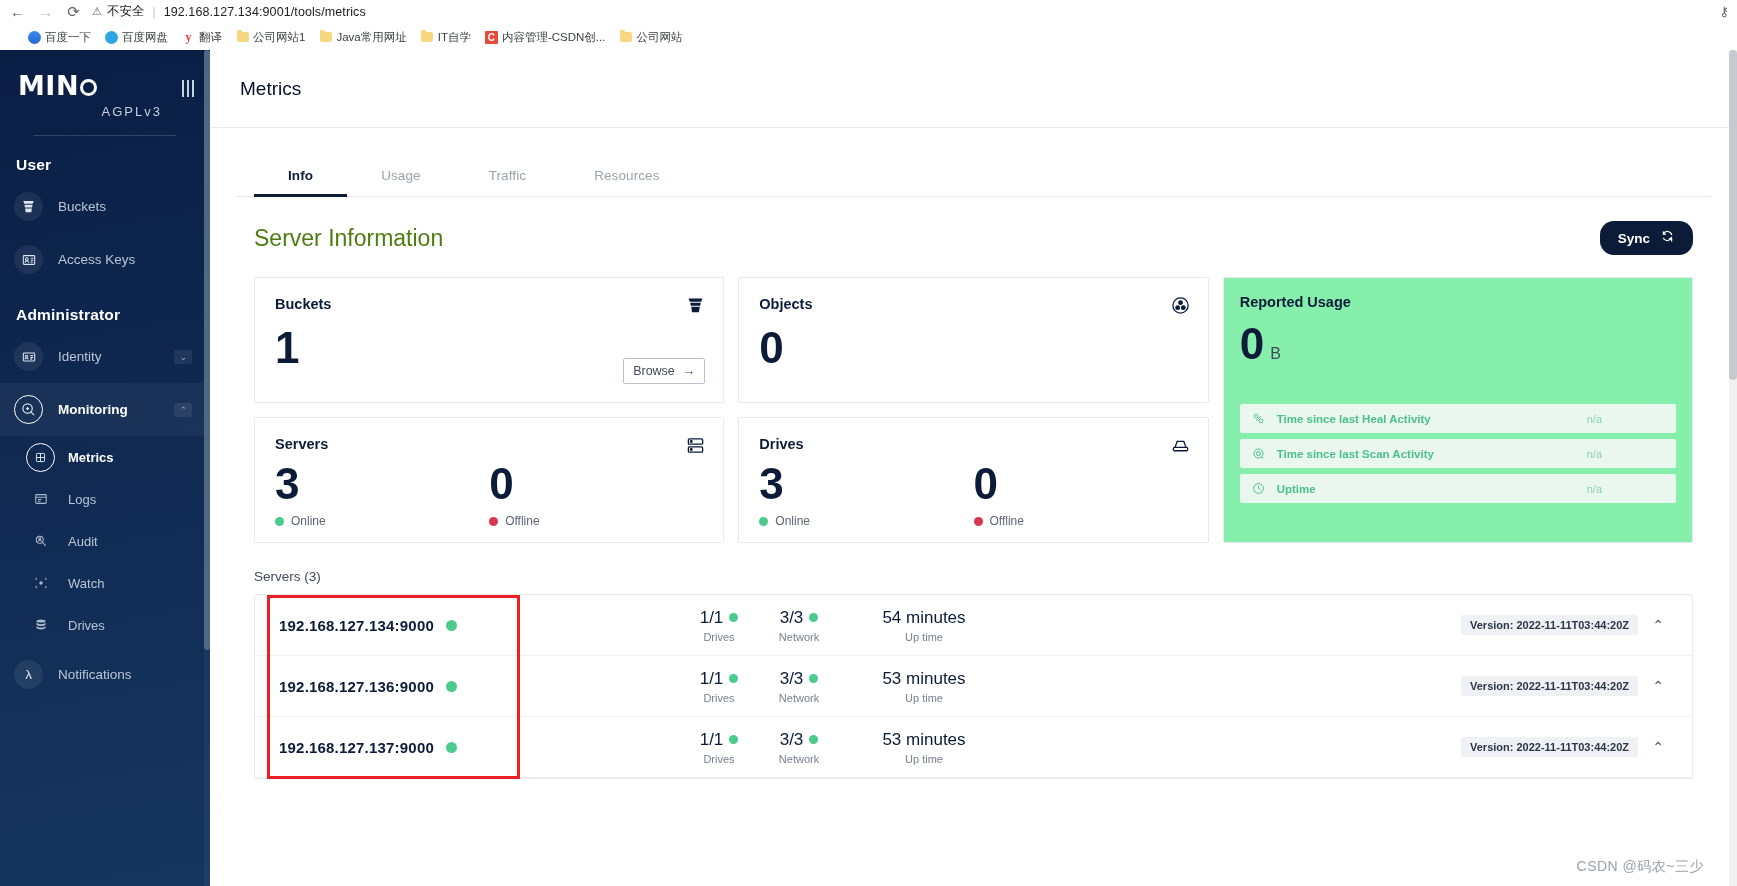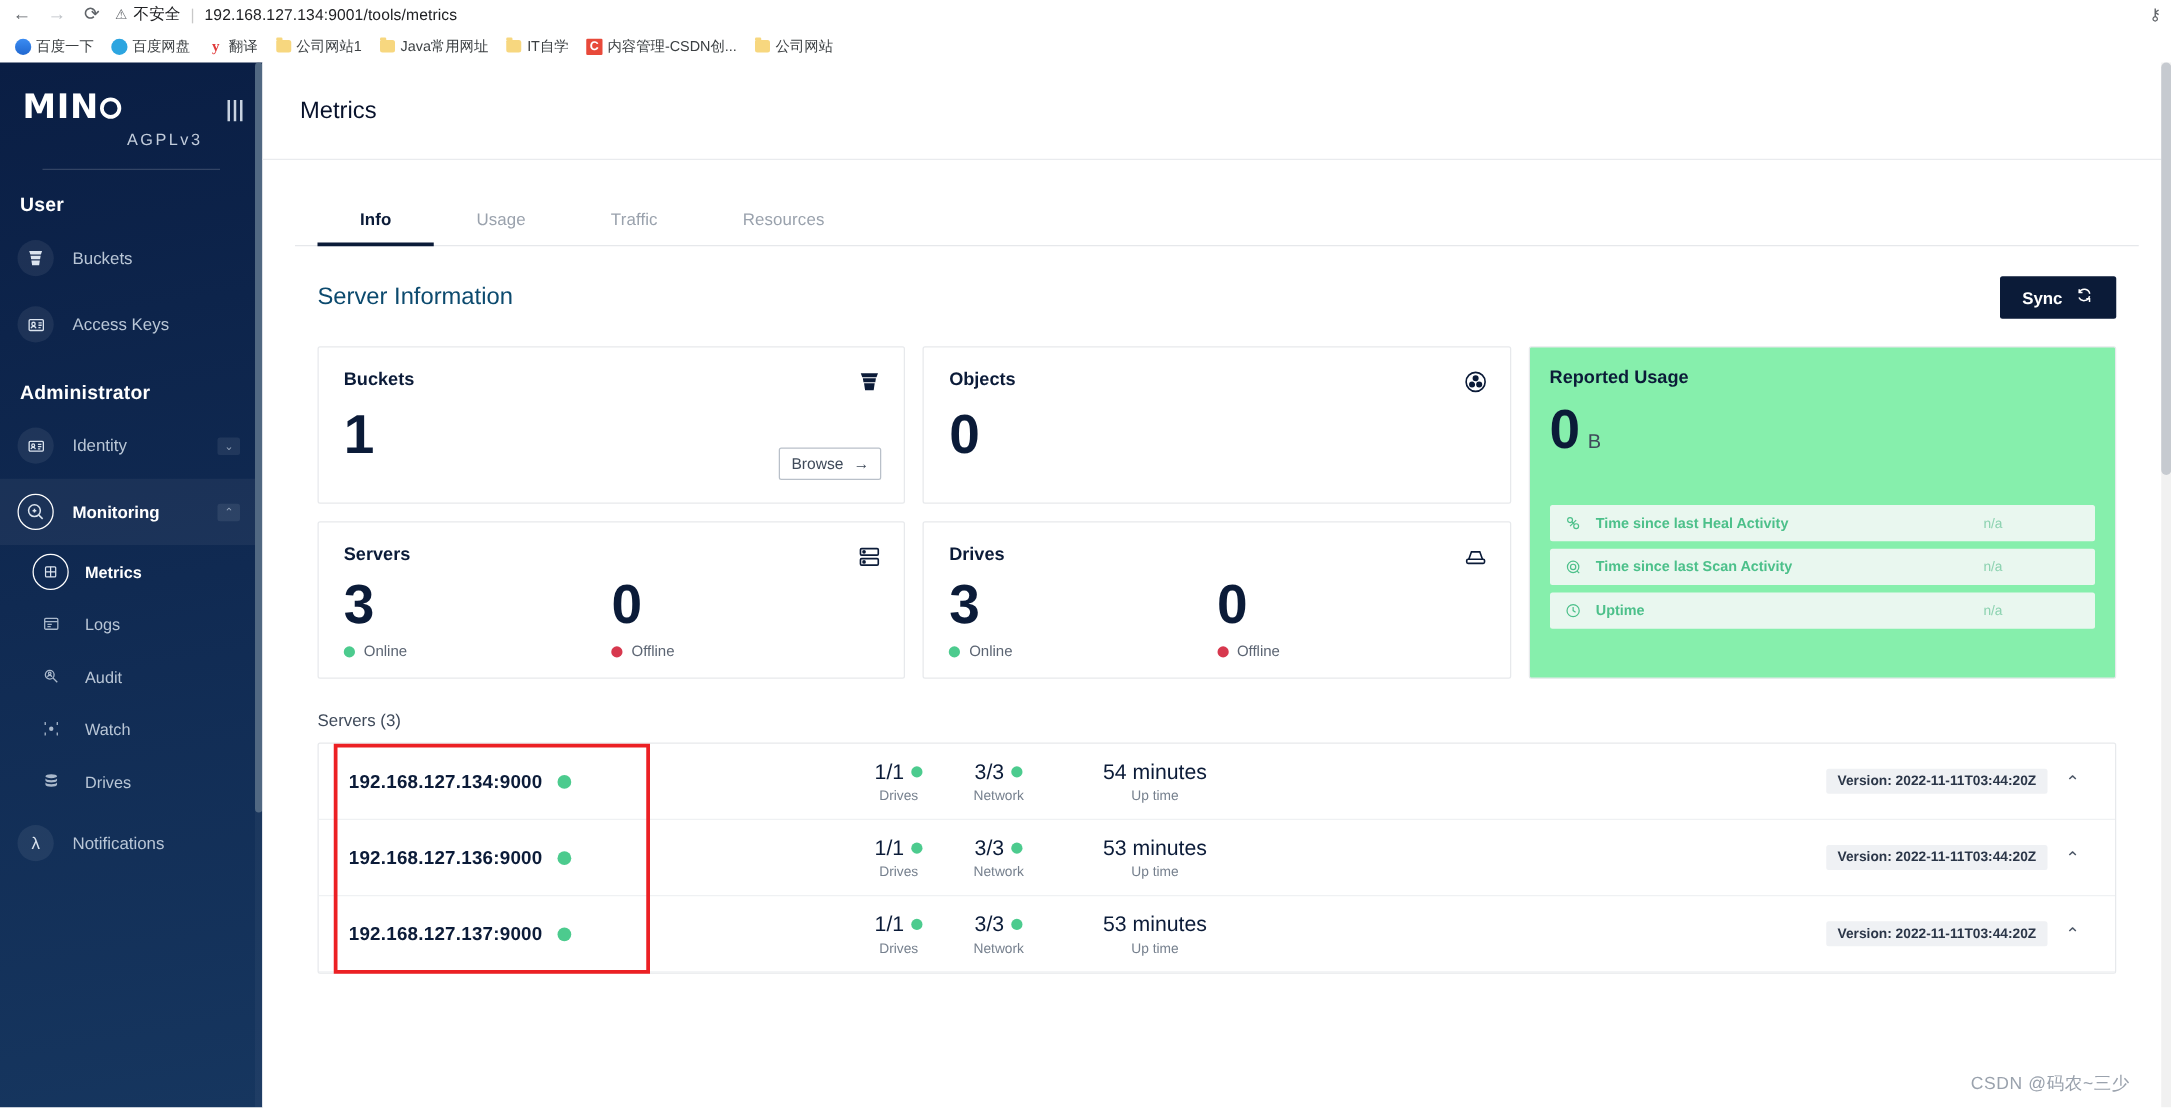--- a/index.html
+++ b/index.html
@@ -25,21 +25,21 @@
     font-size: 12.5px; color: #202124;
   }
   .warn-icon { color: #5f6368; font-size: 11px; }
   .insecure-text { color: #202124; font-size: 12.5px; }
   .url-sep { color: #c8c8c8; margin: 0 3px; }
   .url-text { color: #202124; font-size: 12.5px; letter-spacing: 0.1px; }
   .url-right { display: flex; align-items: center; gap: 8px; color: #5f6368; font-size: 13px; }
 
   .bm-bar {
     height: 26px; background: #fff; display: flex; align-items: center;
-    padding: 0 6px; gap: 2px; flex: none;
+    padding: 0 6px; gap: 2px; flex: none; margin-left: 16px;
   }
   .bm {
     display: flex; align-items: center; gap: 4px; padding: 2px 6px;
     font-size: 11.5px; color: #3c4043; white-space: nowrap;
   }
   .bm-ico { width: 13px; height: 13px; flex: none; display: flex; align-items: center; justify-content: center; font-size: 10px; }
   .bm-folder { width: 12px; height: 10px; background: #f7d77f; border-radius: 1px 2px 2px 2px; position: relative; }
   .bm-folder::before { content:""; position:absolute; top:-2px; left:0; width:5px; height:2px; background:#f7d77f; border-radius:1px 1px 0 0; }
   .bm-baidu { width: 13px; height: 13px; border-radius: 50%; background: linear-gradient(#3b8cf2,#2168d0); }
   .bm-pan { width: 13px; height: 13px; border-radius: 50%; background: #2ca5e0; }
@@ -130,23 +130,23 @@
     cursor: pointer; position: relative; letter-spacing: 0.1px;
   }
   .tab.sel { color: #0b1b38; font-weight: 700; }
   .tab.sel::after {
     content: ""; position: absolute; left: 0; right: 0; bottom: -1px;
     height: 2.6px; background: #0b1b38;
   }
 
   .panel-body { padding: 24px 18px 0 18px; }
   .row-head { display: flex; align-items: center; justify-content: space-between; margin-bottom: 22px; }
-  .sec-title { font-size: 19px; color: #0c4a6e; font-weight: 400; }
+  .sec-title { font-size: 23px; color: #4d7c0f; font-weight: 400; }
   .sync-btn {
-    background: #0b1b38; color: #fff; border: none; border-radius: 2px;
+    background: #0b1b38; color: #fff; border: none; border-radius: 14px;
     height: 34px; padding: 0 18px; font-size: 13.5px; font-weight: 700;
     display: flex; align-items: center; gap: 10px; cursor: pointer;
     font-family: "Liberation Sans", sans-serif;
   }
   .sync-ico { font-size: 14px; display:inline-block; }
 
   
   .grid {
     display: grid; grid-template-columns: 1fr 1fr 1fr;
     gap: 14px; align-items: start;

